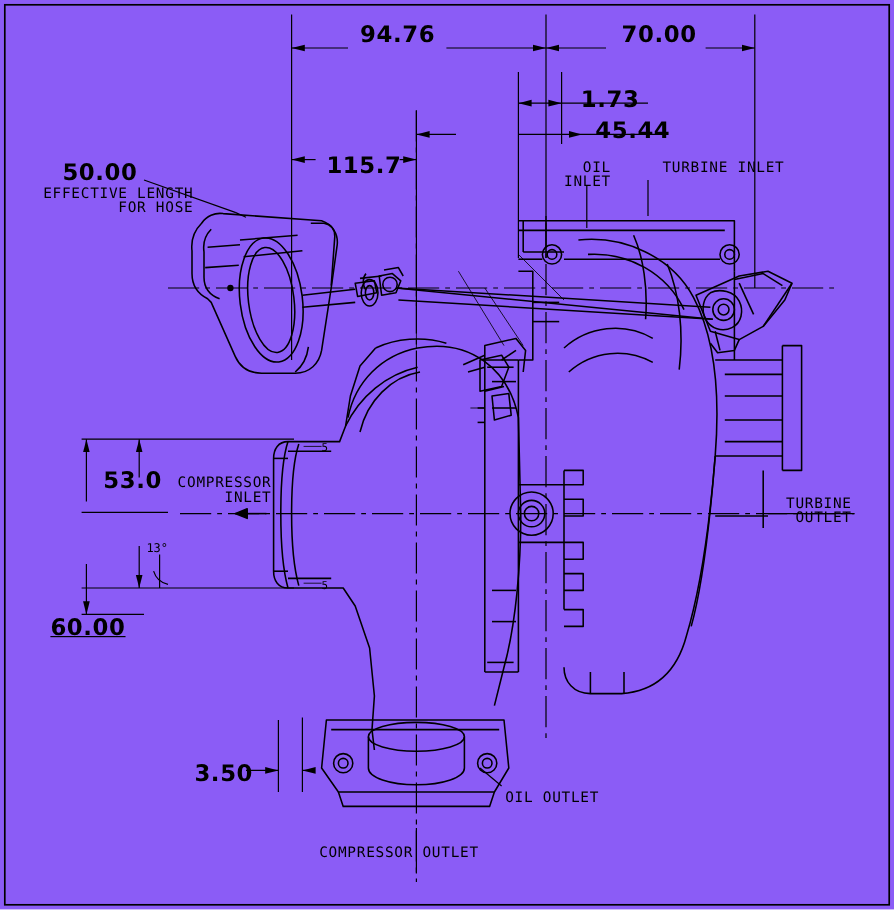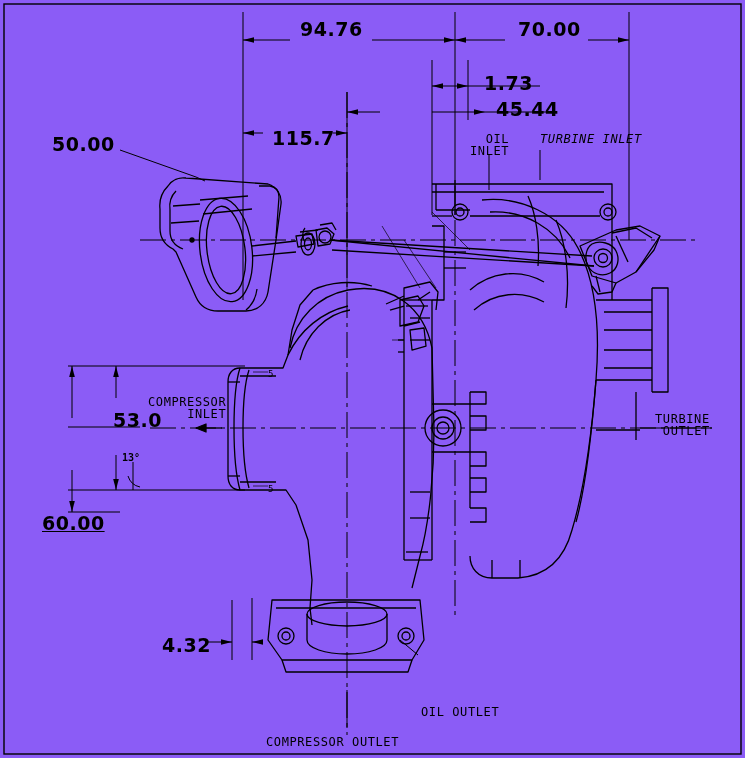--- a/index.html
+++ b/index.html
@@ -302,32 +302,34 @@
       <path d="M253,486 L268,486"></path>
     </g>
   </svg>
 
   <div class="dim-label" style="left:300px; top:18px;">94.76</div>
   <div class="dim-label" style="left:518px; top:18px;">70.00</div>
   <div class="dim-label" style="left:484px; top:72px;">1.73</div>
   <div class="dim-label" style="left:496px; top:98px;">45.44</div>
   <div class="dim-label" style="left:272px; top:115px;margin-top:12px;">115.7</div>
   <div class="dim-label" style="left:52px; top:133px;">50.00</div>
-  <div class="dim-label" style="left:86px; top:409px;margin-left:27px;">53.0</div>
+  <div class="dim-label" style="left:86px; top:390px;">53.0</div>
   <div class="dim-label" style="left:42px; top:512px;text-decoration:underline;">60.00</div>
-  <div class="dim-label" style="left:162px; top:634px;">4.32</div>
-
-  <div class="angle-label" style="left:122px; top:452px;font-weight:bold;">13°</div>
-
+  <div class="dim-label" style="left:162px; top:634px;">3.50</div>
+
+  <div class="angle-label" style="left:122px; top:452px;">13°</div>
+
+  <div class="note-label" style="left:36px; top:155px;">EFFECTIVE LENGTH
+FOR HOSE</div>
   <div class="note-label" style="left:470px; top:133px;">OIL
 INLET</div>
-  <div class="note-label" style="left:540px; top:133px;font-style:italic;">TURBINE INLET</div>
+  <div class="note-label" style="left:552px; top:133px;">TURBINE INLET</div>
   <div class="note-label" style="left:148px; top:396px;">COMPRESSOR
 INLET</div>
   <div class="note-label" style="left:655px; top:413px;">TURBINE
 OUTLET</div>
-  <div class="note-label" style="left:421px; top:658px;margin-top:48px;">OIL OUTLET</div>
-  <div class="note-label" style="left:266px; top:736px;">COMPRESSOR OUTLET</div>
+  <div class="note-label" style="left:421px; top:658px;">OIL OUTLET</div>
+  <div class="note-label" style="left:266px; top:704px;">COMPRESSOR OUTLET</div>
 
   <div class="small-note" style="left:268px; top:369px;">5</div>
   <div class="small-note" style="left:268px; top:484px;">5</div>
 
 </div>
 
 </body></html>

